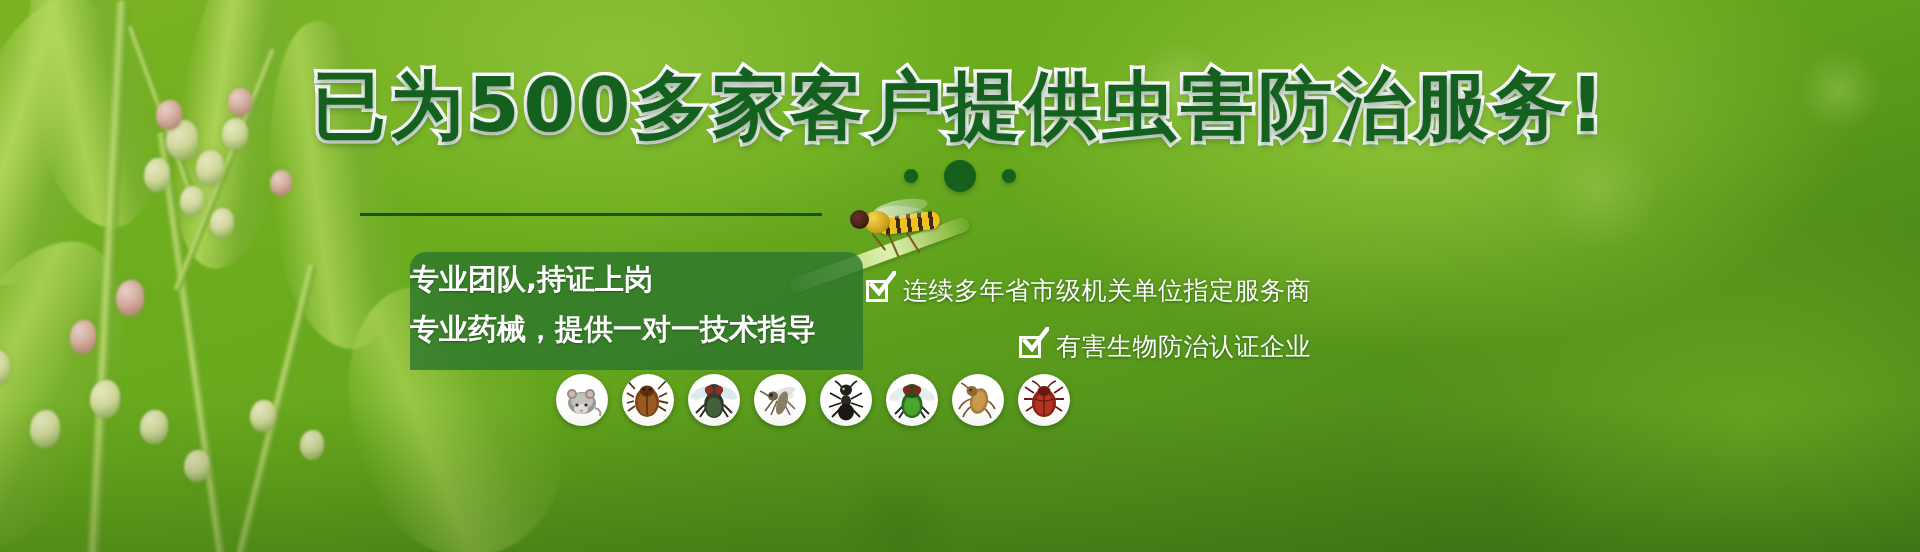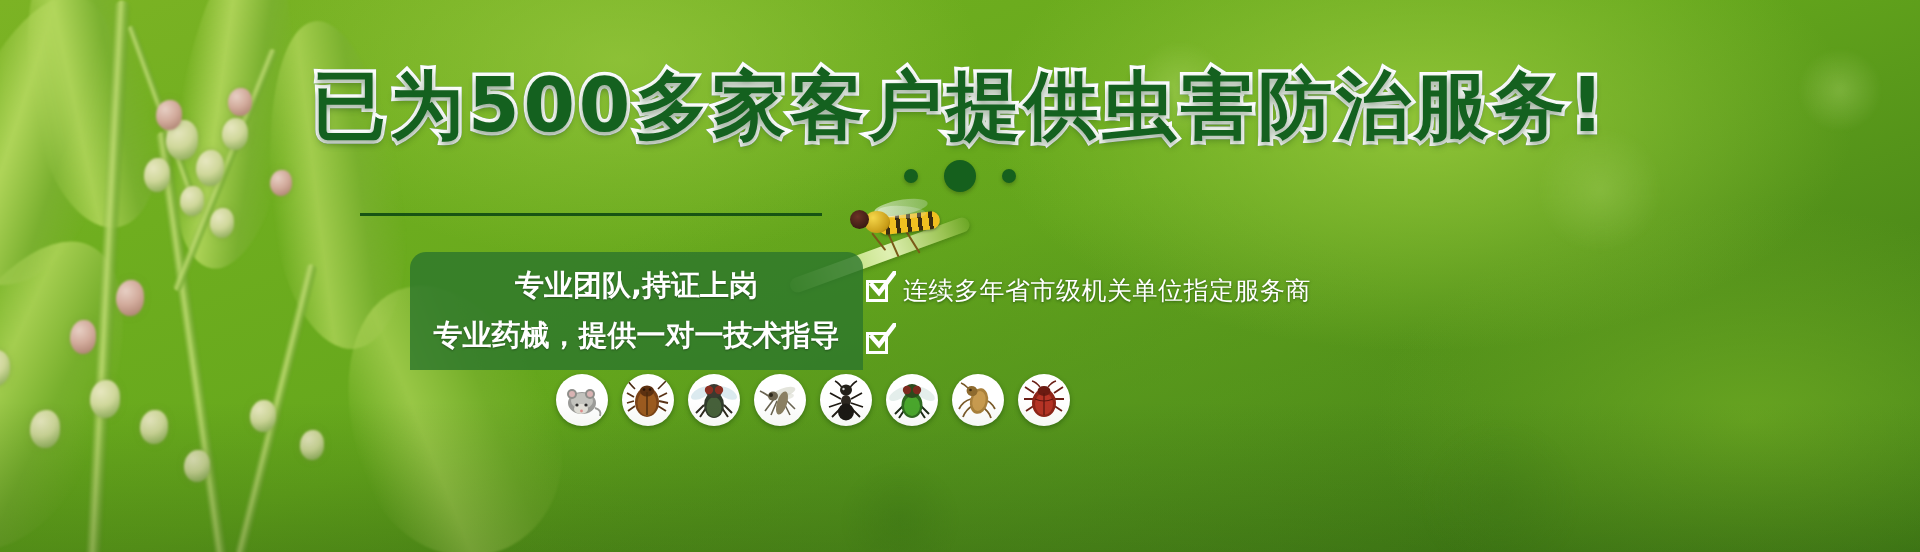--- a/index.html
+++ b/index.html
@@ -93,39 +93,39 @@
 
   
   #infoPanel{
     position:absolute;left:410px;top:252px;width:453px;height:118px;
     background:rgba(44,118,44,.80);
     border-radius:16px 16px 0 0;
     overflow:hidden;
   }
   #panelText{
     position:absolute;left:410px;top:252px;width:453px;
-    padding-top:10px;
+    padding-top:4px;
     box-sizing:border-box;
-    text-align:center;
+    text-align:left;
   }
   #panelText .pline{
     color:#ffffff;
     font-weight:bold;
     white-space:nowrap;
     line-height:1;
     text-shadow:0 1px 2px rgba(0,0,0,.35);
     font-family:"DejaVu Sans","Liberation Sans",sans-serif;
   }
   #panelText .pline.l1{font-size:29px;letter-spacing:0px;margin:9px 0 0 0;}
   #panelText .pline.l2{font-size:29px;letter-spacing:0px;margin:20px 0 0 0;}
   #panelText .pline.l3{font-size:29px;letter-spacing:0px;margin:21px 0 0 0;}
 
   
   .checklist{position:absolute;left:866px;top:274px;}
-  .check-row{display:flex;align-items:center;margin-bottom:23px;}
+  .check-row{display:flex;align-items:center;margin-bottom:23px;justify-content:flex-end;}
   .check-box{
     width:26px;height:26px;position:relative;flex:0 0 26px;margin-right:11px;
   }
   .check-box .sq{
     position:absolute;left:0;top:2px;width:22px;height:22px;
     border:3px solid #ffffff;box-sizing:border-box;
   }
   .check-box .tick{
     position:absolute;left:2px;top:-7px;width:28px;height:28px;
   }
@@ -277,20 +277,21 @@
       </span>
       <span class="check-label">连续多年省市级机关单位指定服务商</span>
     </div>
     <div class="check-row">
       <span class="check-box">
         <span class="sq"></span>
         <svg class="tick" viewBox="0 0 28 28" aria-hidden="true">
           <path d="M4 14 L11 22 L27 1" fill="none" stroke="#ffffff" stroke-width="4.5" stroke-linecap="square" stroke-linejoin="miter"></path>
         </svg>
       </span>
+      <span class="check-label">有害生物防治认证企业</span>
     </div>
   </div>
 
   <div class="icon-row">
 
     <span class="ibubble">
       <svg width="46" height="46" viewBox="0 0 46 46">
         <ellipse cx="23" cy="26" rx="14" ry="11" fill="#9b9b98"></ellipse>
         <ellipse cx="23" cy="24" rx="11" ry="8" fill="#c2c2bd"></ellipse>
         <circle cx="13" cy="17" r="5" fill="#8e8e8a"></circle>

